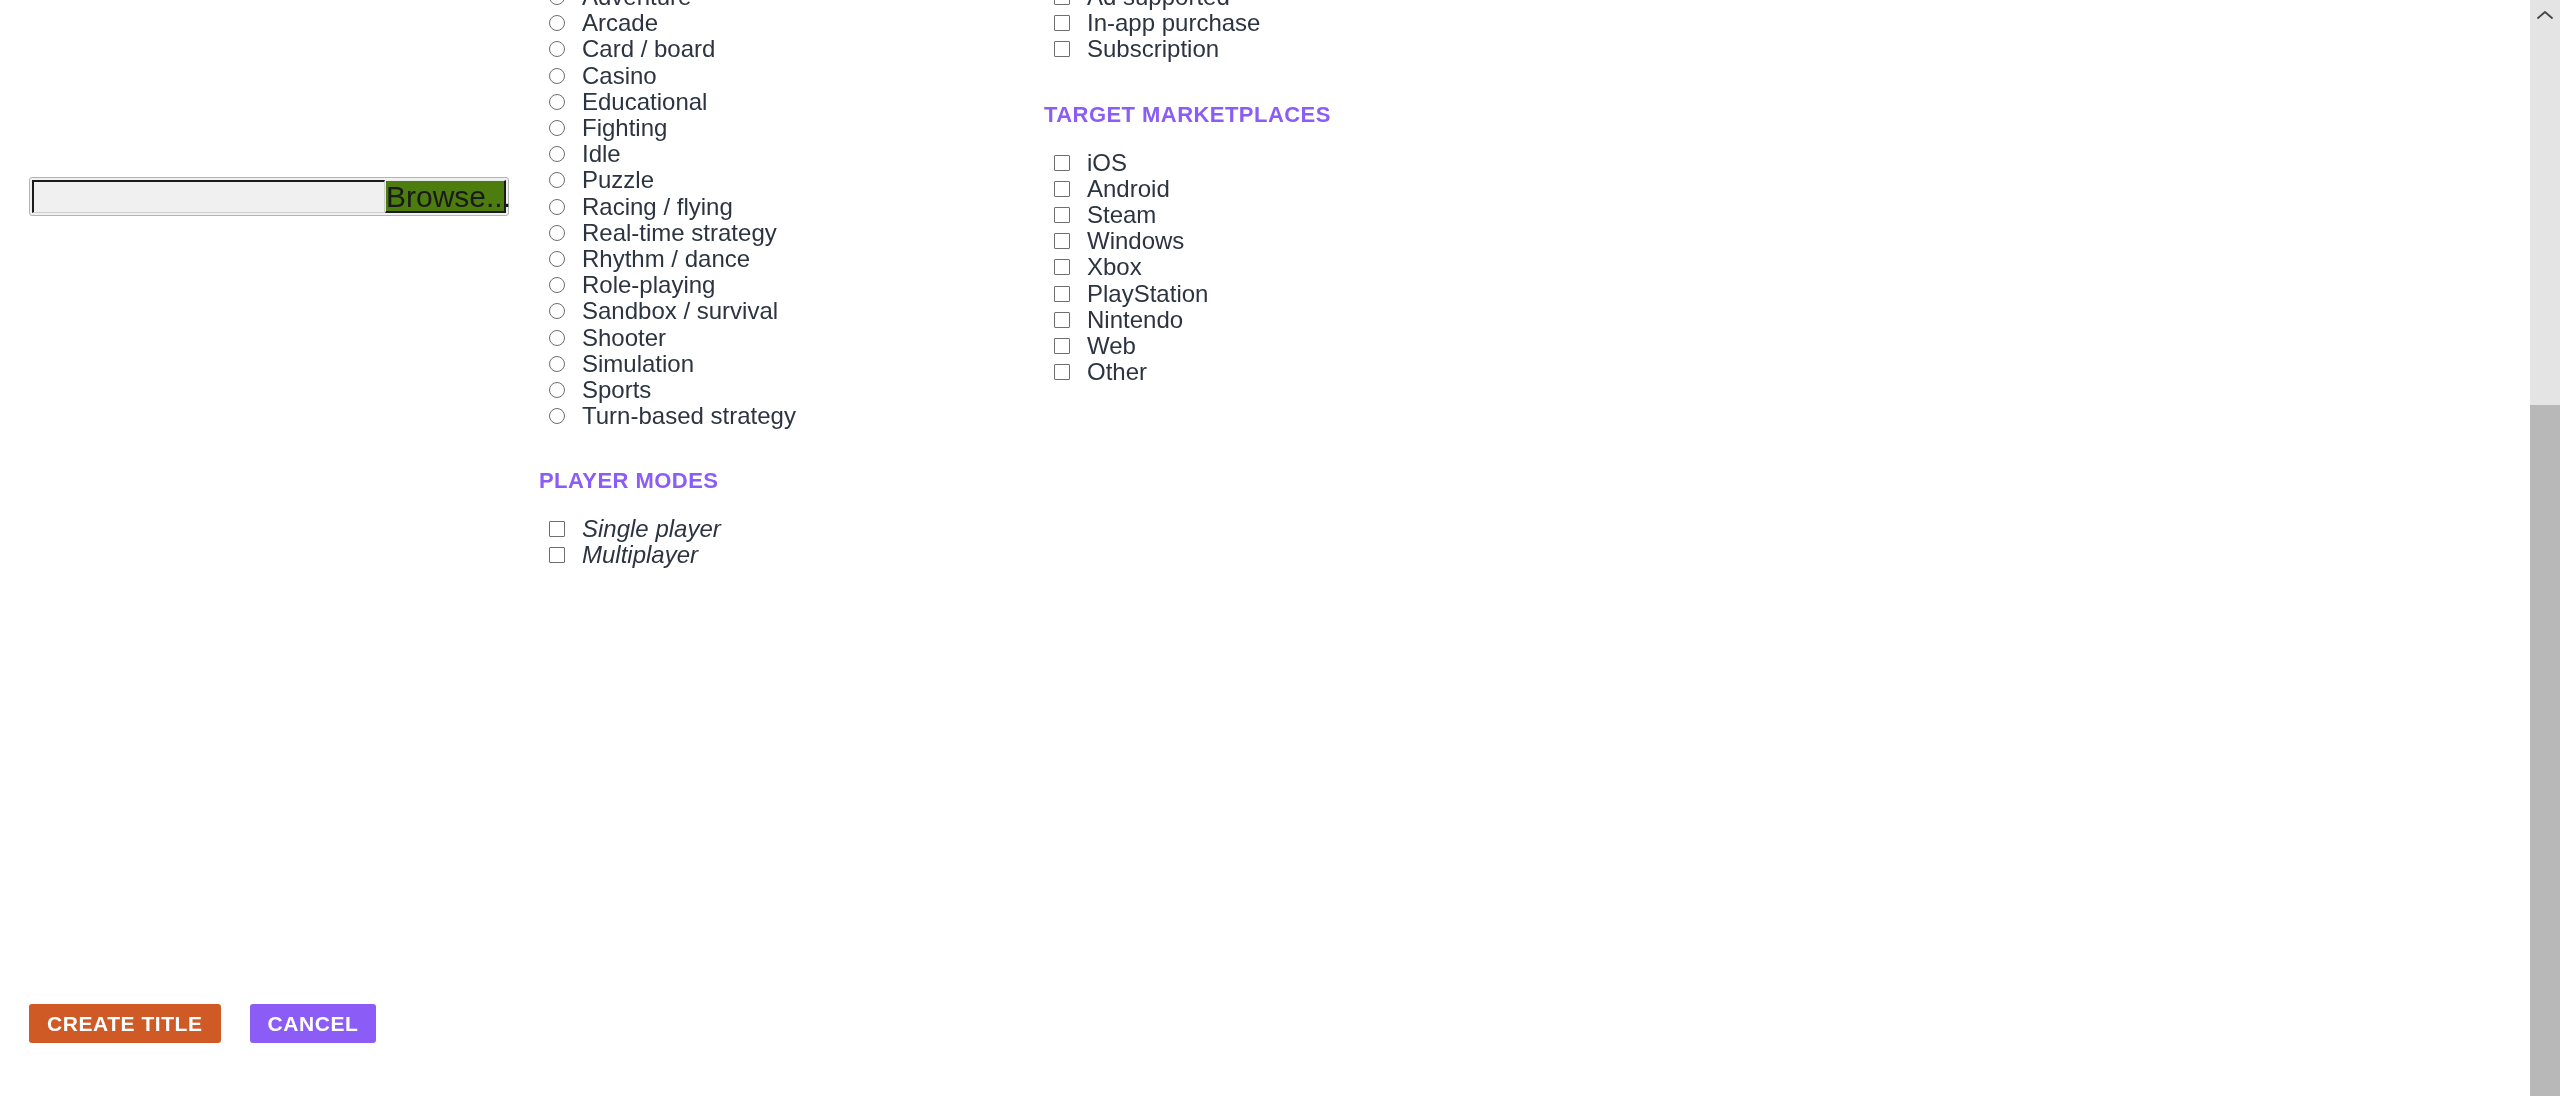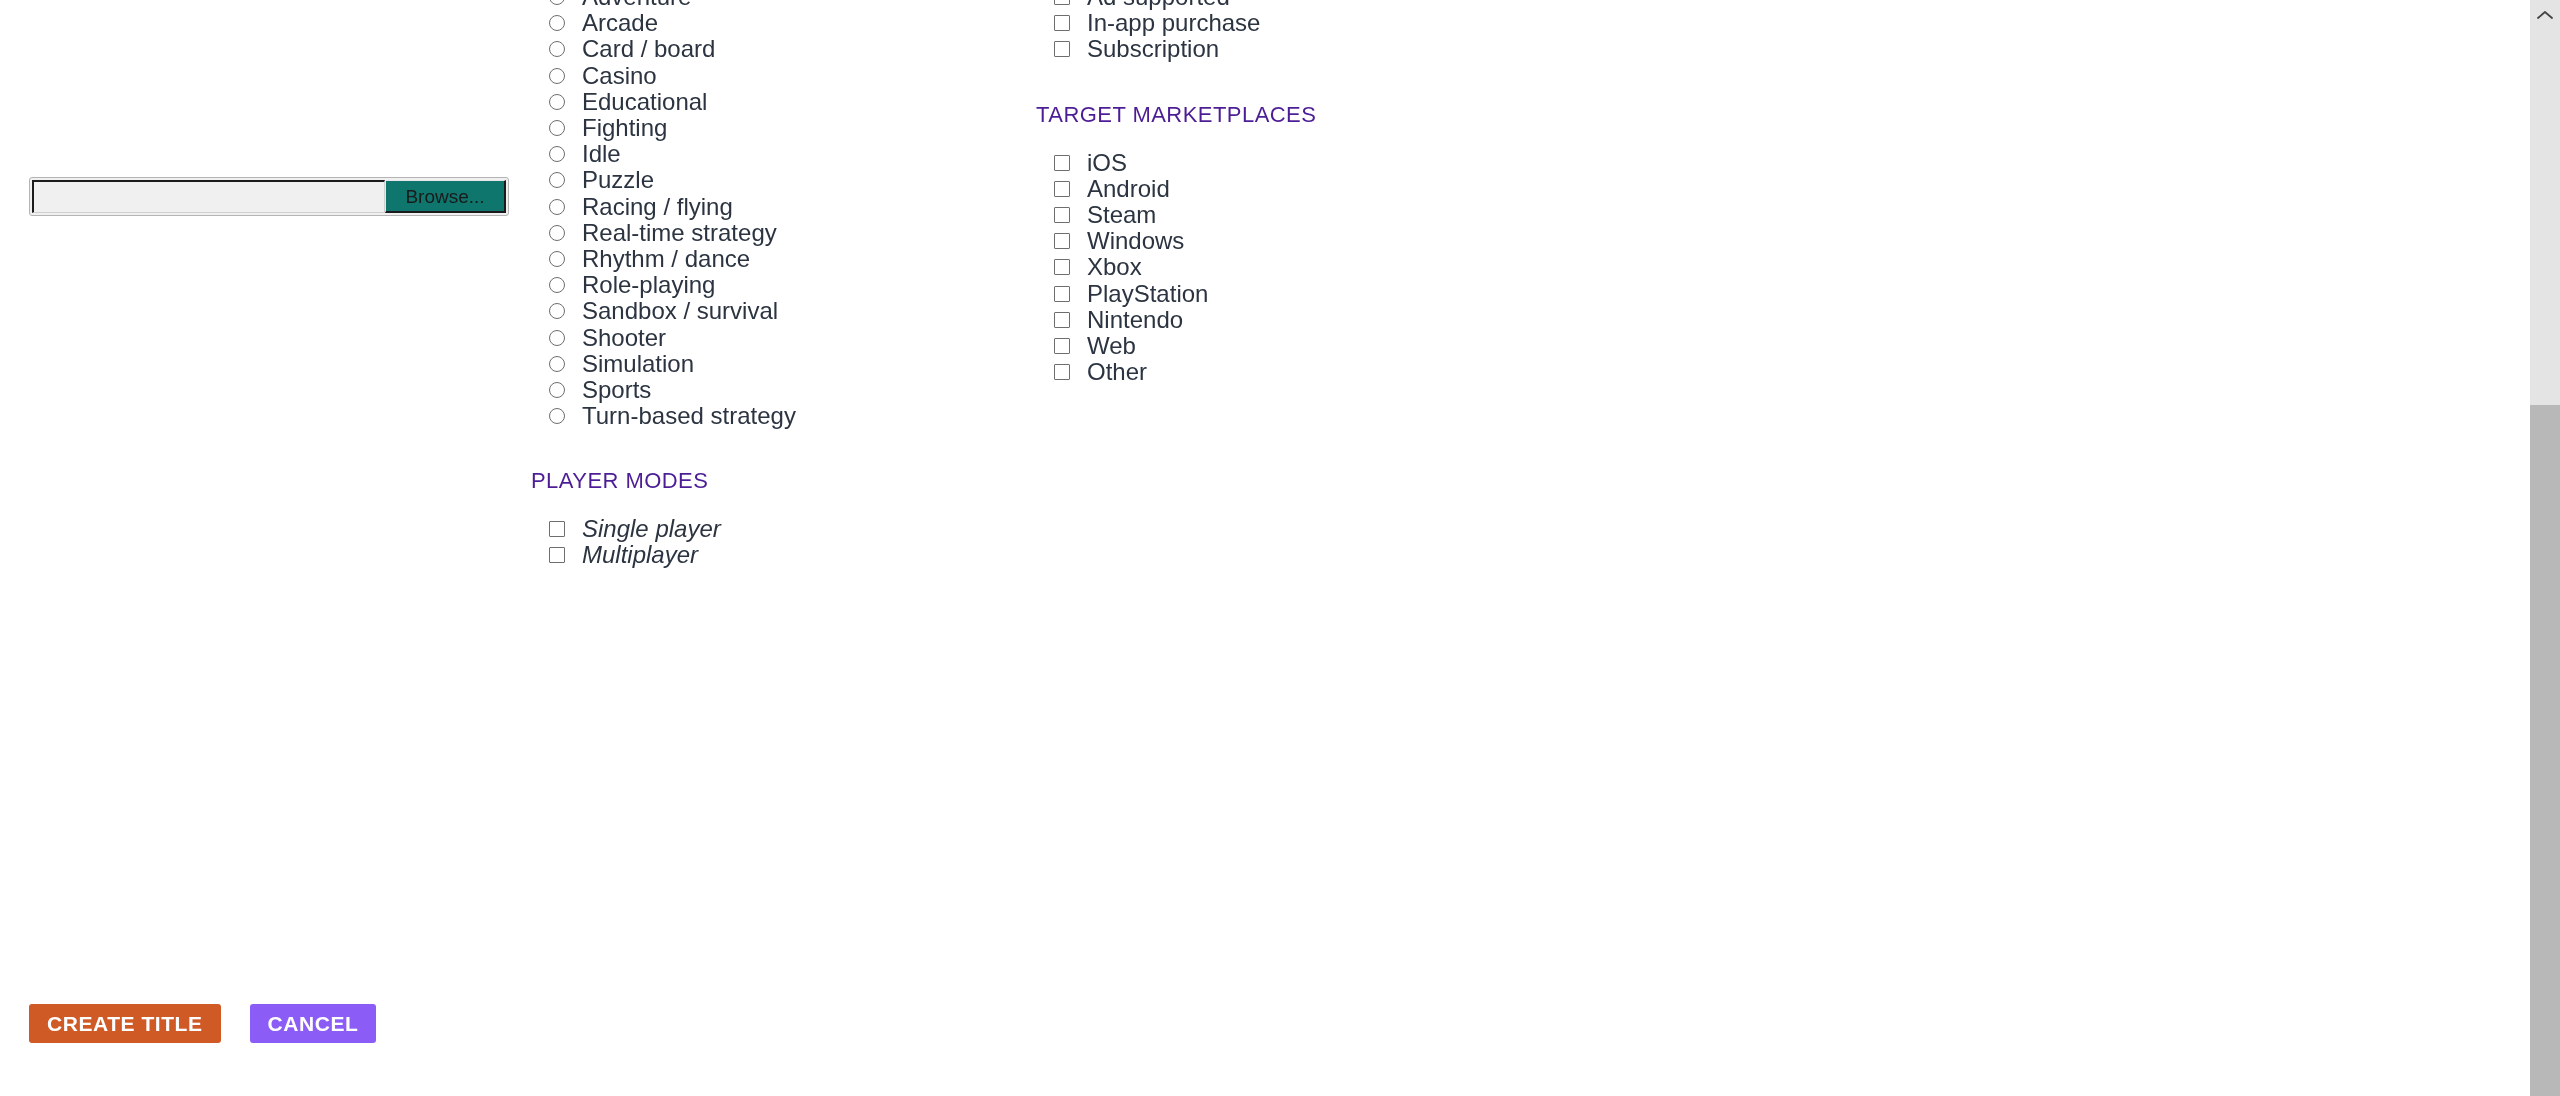--- a/index.html
+++ b/index.html
@@ -86,27 +86,27 @@
     border-right: 1px solid #cfcfcf;
     border-bottom: 1px solid #cfcfcf;
     font-size: 19px;
     padding: 1px 4px;
     min-width: 0;
     color: #111;
   }
   .browse-btn {
     flex: 0 0 auto;
     width: 121px;
-    background: #0f766e;
+    background: #4d7c0f;
     border-top: 1px solid #e8e8e8;
     border-left: 1px solid #e8e8e8;
     border-right: 2px solid #1b1b1b;
     border-bottom: 2px solid #1b1b1b;
     font-family: "Liberation Sans", sans-serif;
-    font-size: 19px;
+    font-size: 30px;
     color: #1a1a1a;
     line-height: 31px;
     text-align: center;
     cursor: default;
     padding: 0;
   }
 
   
   .col-mid {
     position: absolute;
@@ -145,25 +145,25 @@
   .opt .mark.check { border-radius: 1px; }
   .opt .lbl {
     font-size: 24px;
     line-height: 26px;
     color: #2b3440;
     white-space: nowrap;
   }
 
   .group-head {
     font-size: 22px;
-    font-weight: 400;
+    font-weight: 700;
     letter-spacing: .45px;
     text-transform: uppercase;
-    color: #4c1d95;
-    margin: 0;
+    color: #8b5cf6;
+    margin: 8px;
   }
 
   
   .actions {
     position: absolute;
     left: 29px;
     top: 1004px;
     display: flex;
     align-items: flex-end;
   }

